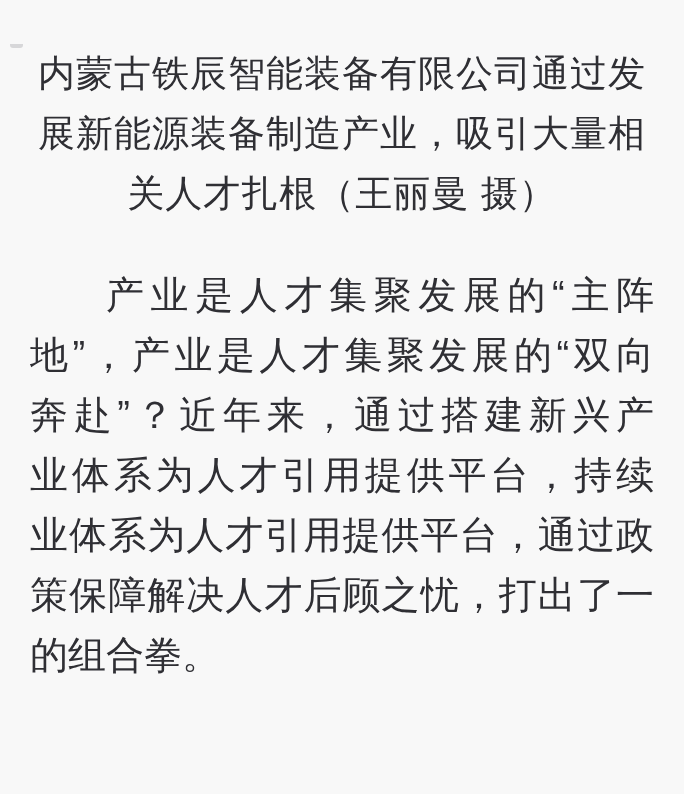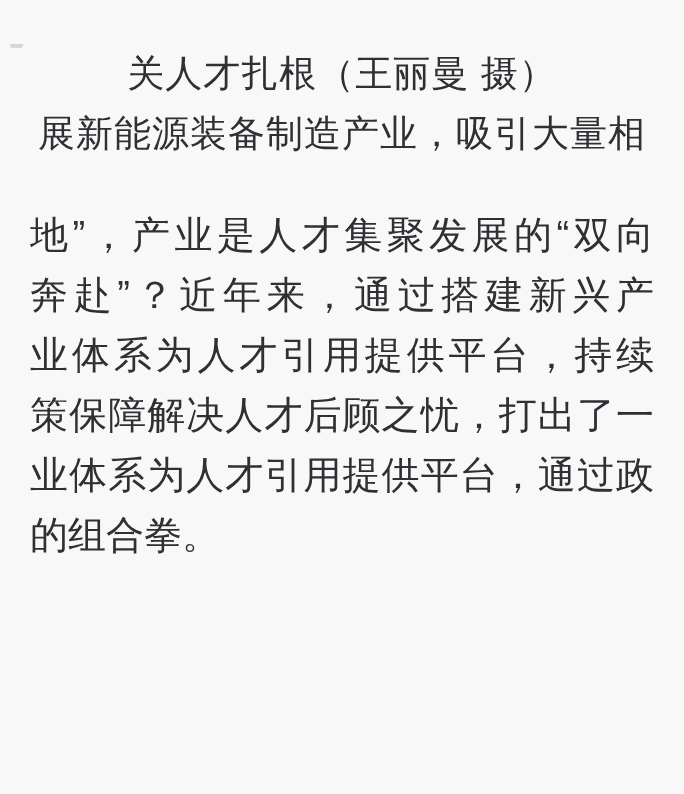--- a/index.html
+++ b/index.html
@@ -65,26 +65,28 @@
   }
 </style>
 </head>
 <body>
 
 <div class="page">
 
   <div class="top-artifact"></div>
 
   <div class="caption">
+    <div class="caption-line">内蒙古铁辰智能装备有限公司通过发</div>
+    <div class="caption-line">展新能源装备制造产业，吸引大量相</div>
     <div class="caption-line">关人才扎根（王丽曼 摄）</div>
-    <div class="caption-line">展新能源装备制造产业，吸引大量相</div>
   </div>
 
   <div class="article-body">
+    <div class="body-line first">产业是人才集聚发展的“主阵</div>
     <div class="body-line">地”，产业是人才集聚发展的“双向</div>
     <div class="body-line">奔赴”？近年来，通过搭建新兴产</div>
     <div class="body-line">业体系为人才引用提供平台，持续</div>
+    <div class="body-line">业体系为人才引用提供平台，通过政</div>
     <div class="body-line">策保障解决人才后顾之忧，打出了一</div>
-    <div class="body-line">业体系为人才引用提供平台，通过政</div>
     <div class="body-line last">的组合拳。</div>
   </div>
 
 </div>
 
 </body></html>

